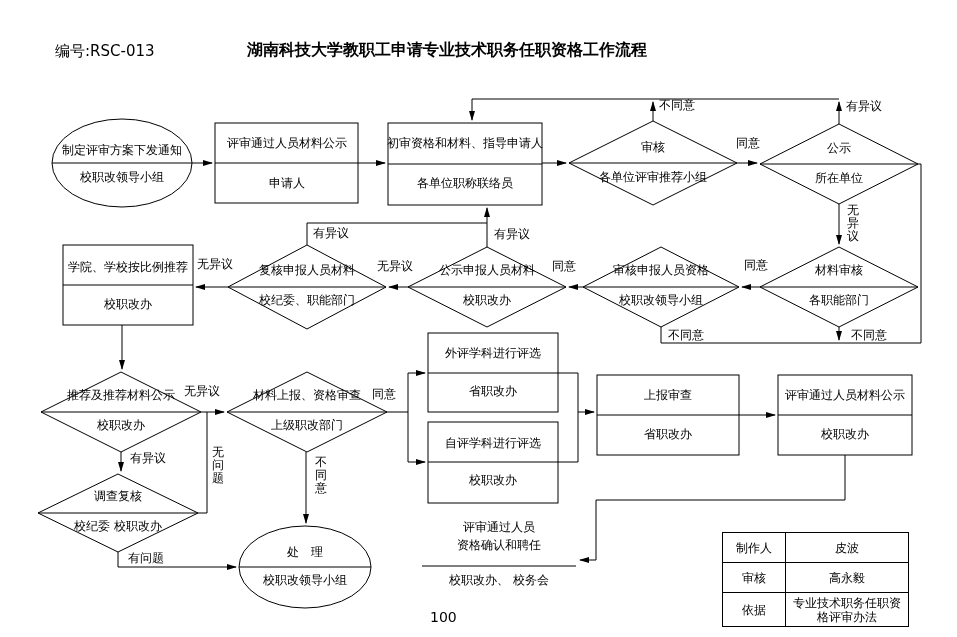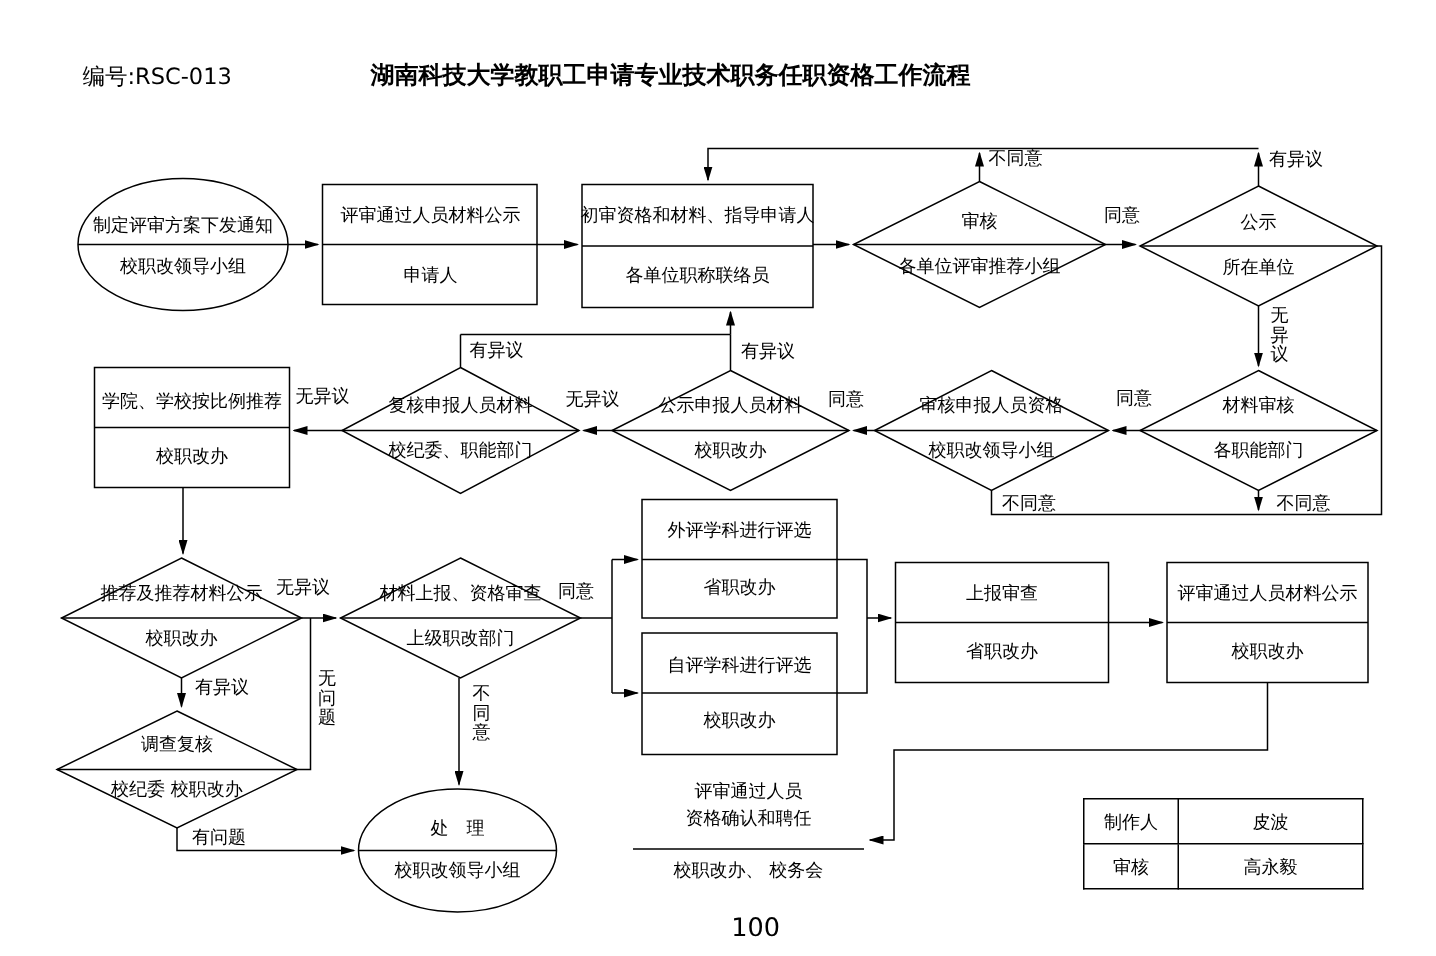--- a/index.html
+++ b/index.html
@@ -5,21 +5,21 @@
   html,body{margin:0;padding:0;background:#fff;}
   .page{position:relative;width:957px;height:637px;background:#fff;overflow:hidden;
         font-family:"DejaVu Sans","Liberation Sans",sans-serif;color:#000;}
   .lyr{position:absolute;left:0;top:0;}
   .t{position:absolute;font-size:12px;line-height:14px;text-align:center;white-space:nowrap;}
   .vt{position:absolute;font-size:12px;line-height:13px;width:14px;text-align:center;
       word-break:break-all;white-space:normal;}
   .hdr-code{position:absolute;left:55px;top:42px;font-size:15px;white-space:nowrap;}
   .hdr-title{position:absolute;left:247px;top:40px;width:500px;font-size:16px;font-weight:bold;
              white-space:nowrap;}
-  .pageno{position:absolute;left:430px;top:609px;width:90px;text-align:right;font-size:17px;}
+  .pageno{position:absolute;left:430px;top:609px;width:90px;text-align:left;font-size:14px;}
   table.info{position:absolute;left:722px;top:532px;border-collapse:collapse;border-radius:28px;}
   table.info td{border:1px solid #000;font-size:12px;text-align:center;vertical-align:middle;
                 padding:0 2px;line-height:14px;}
   td.c1{width:58px;}
   td.c2{width:118px;}
   tr.r1 td{height:29px;} tr.r2 td{height:29px;} tr.r3 td{height:33px;}
   svg line, svg polyline{stroke:#000;stroke-width:1;fill:none;}
   svg rect, svg ellipse, svg polygon{stroke:#000;stroke-width:1;fill:#fff;}
 </style>
 </head>
@@ -196,17 +196,21 @@
   <table class="info">
     <tbody>
         <tr class="r1">
       <td class="c1">制作人</td>
       <td class="c2">皮波</td>
     </tr>
     <tr class="r2">
       <td class="c1">审核</td>
       <td class="c2">高永毅</td>
     </tr>
+    <tr class="r3">
+      <td class="c1">依据</td>
+      <td class="c2">专业技术职务任职资格评审办法</td>
+    </tr>
   </tbody>
     </table>
 
   <div class="pageno">100</div>
 </div>
 
 </body></html>

